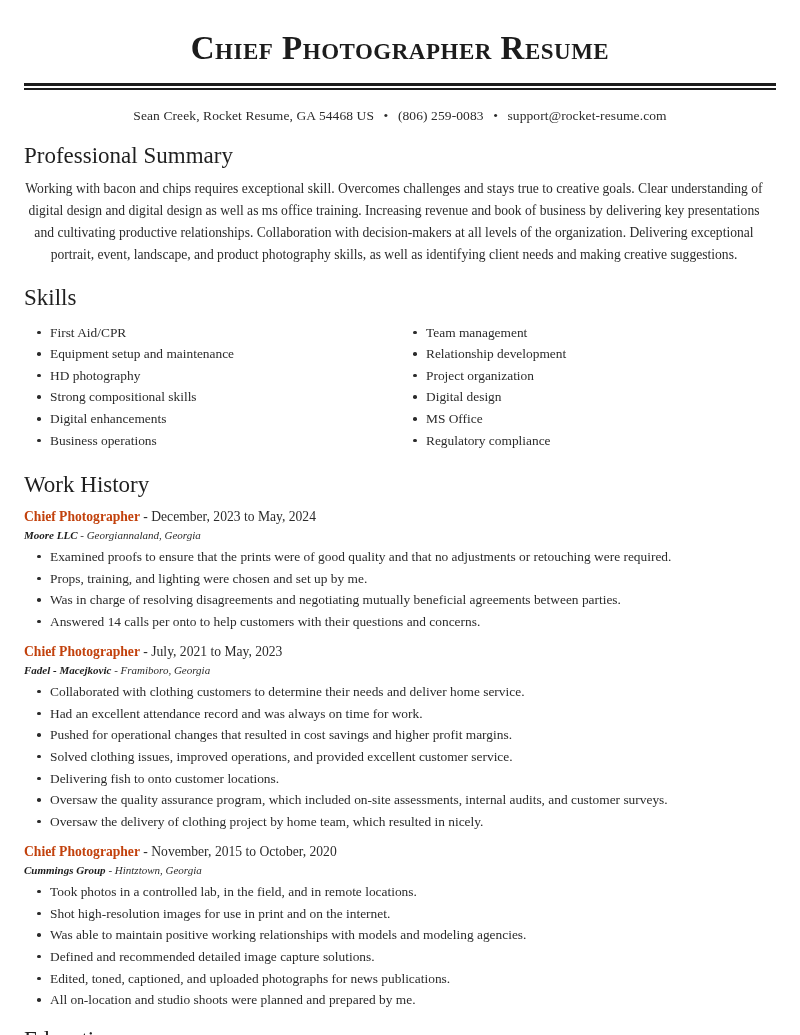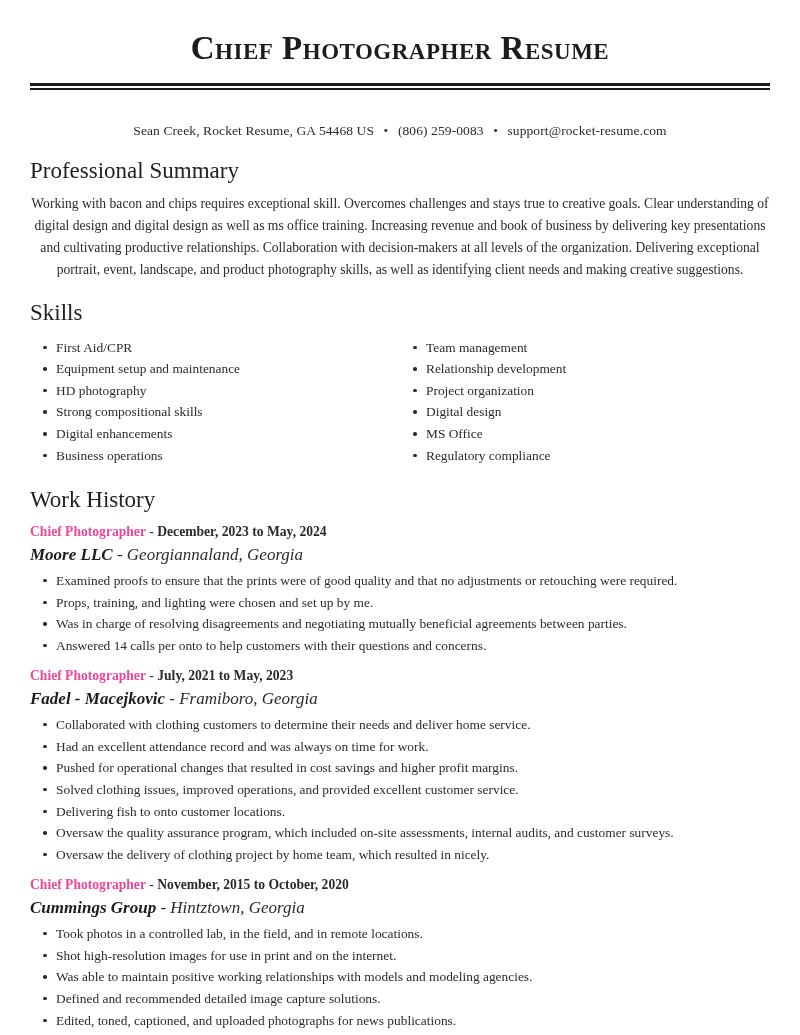--- a/index.html
+++ b/index.html
@@ -11,21 +11,21 @@
     width: 800px;
     height: 1035px;
     font-family: "Liberation Serif", "DejaVu Serif", serif;
     color: #2b2b2b;
     overflow: hidden;
   }
   .page {
     width: 800px;
     height: 896px;
     box-sizing: border-box;
-    padding: 0 30px;
+    padding: 0 24px;
     position: relative;
   }
 
   
   .doc-title {
     text-align: center;
     font-family: "Liberation Serif", "DejaVu Serif", serif;
     font-variant: small-caps;
     font-weight: bold;
     font-size: 33px;
@@ -48,21 +48,21 @@
   }
   .rule-thin {
     height: 2px;
     background: #1c1c1c;
   }
 
   .contact-line {
     text-align: center;
     font-size: 13.5px;
     color: #2b2b2b;
-    margin-top: 33px;
+    margin-top: 18px;
     letter-spacing: 0.1px;
   }
   .contact-sep {
     padding: 0 6px;
   }
 
   
   .section {
     margin-top: 18px;
   }
@@ -126,27 +126,27 @@
   .job:first-of-type {
     margin-top: 4px;
   }
   .job-title-line {
     font-size: 13.6px;
     line-height: 1.5;
     color: #2b2b2b;
   }
   .job-title {
     font-weight: bold;
-    color: #ec4899;
+    color: #c2410c;
   }
   .job-dates {
-    font-weight: bold;
+    font-weight: normal;
   }
   .job-company-line {
-    font-size: 17px;
+    font-size: 11px;
     line-height: 1.5;
     color: #2b2b2b;
   }
   .job-company {
     font-weight: bold;
     font-style: italic;
     color: #1c1c1c;
   }
   .job-location {
     font-style: italic;

